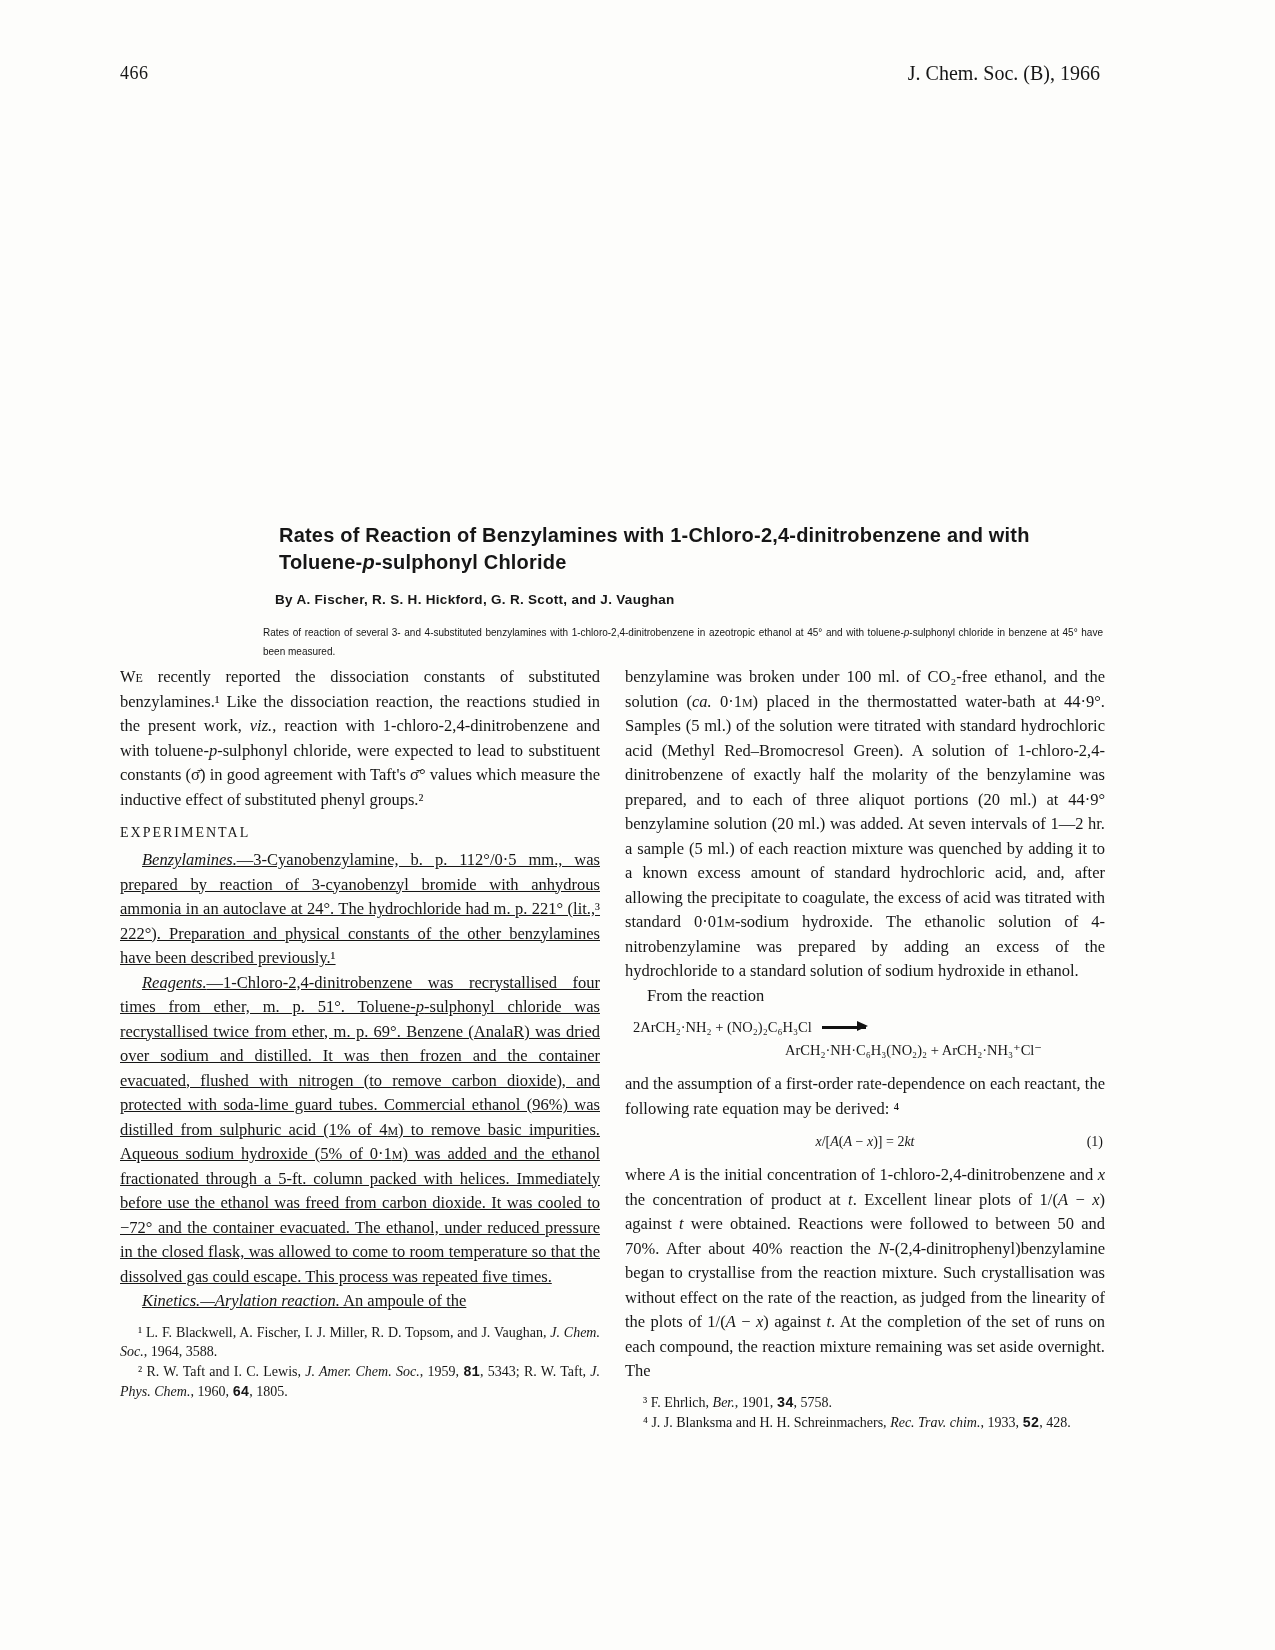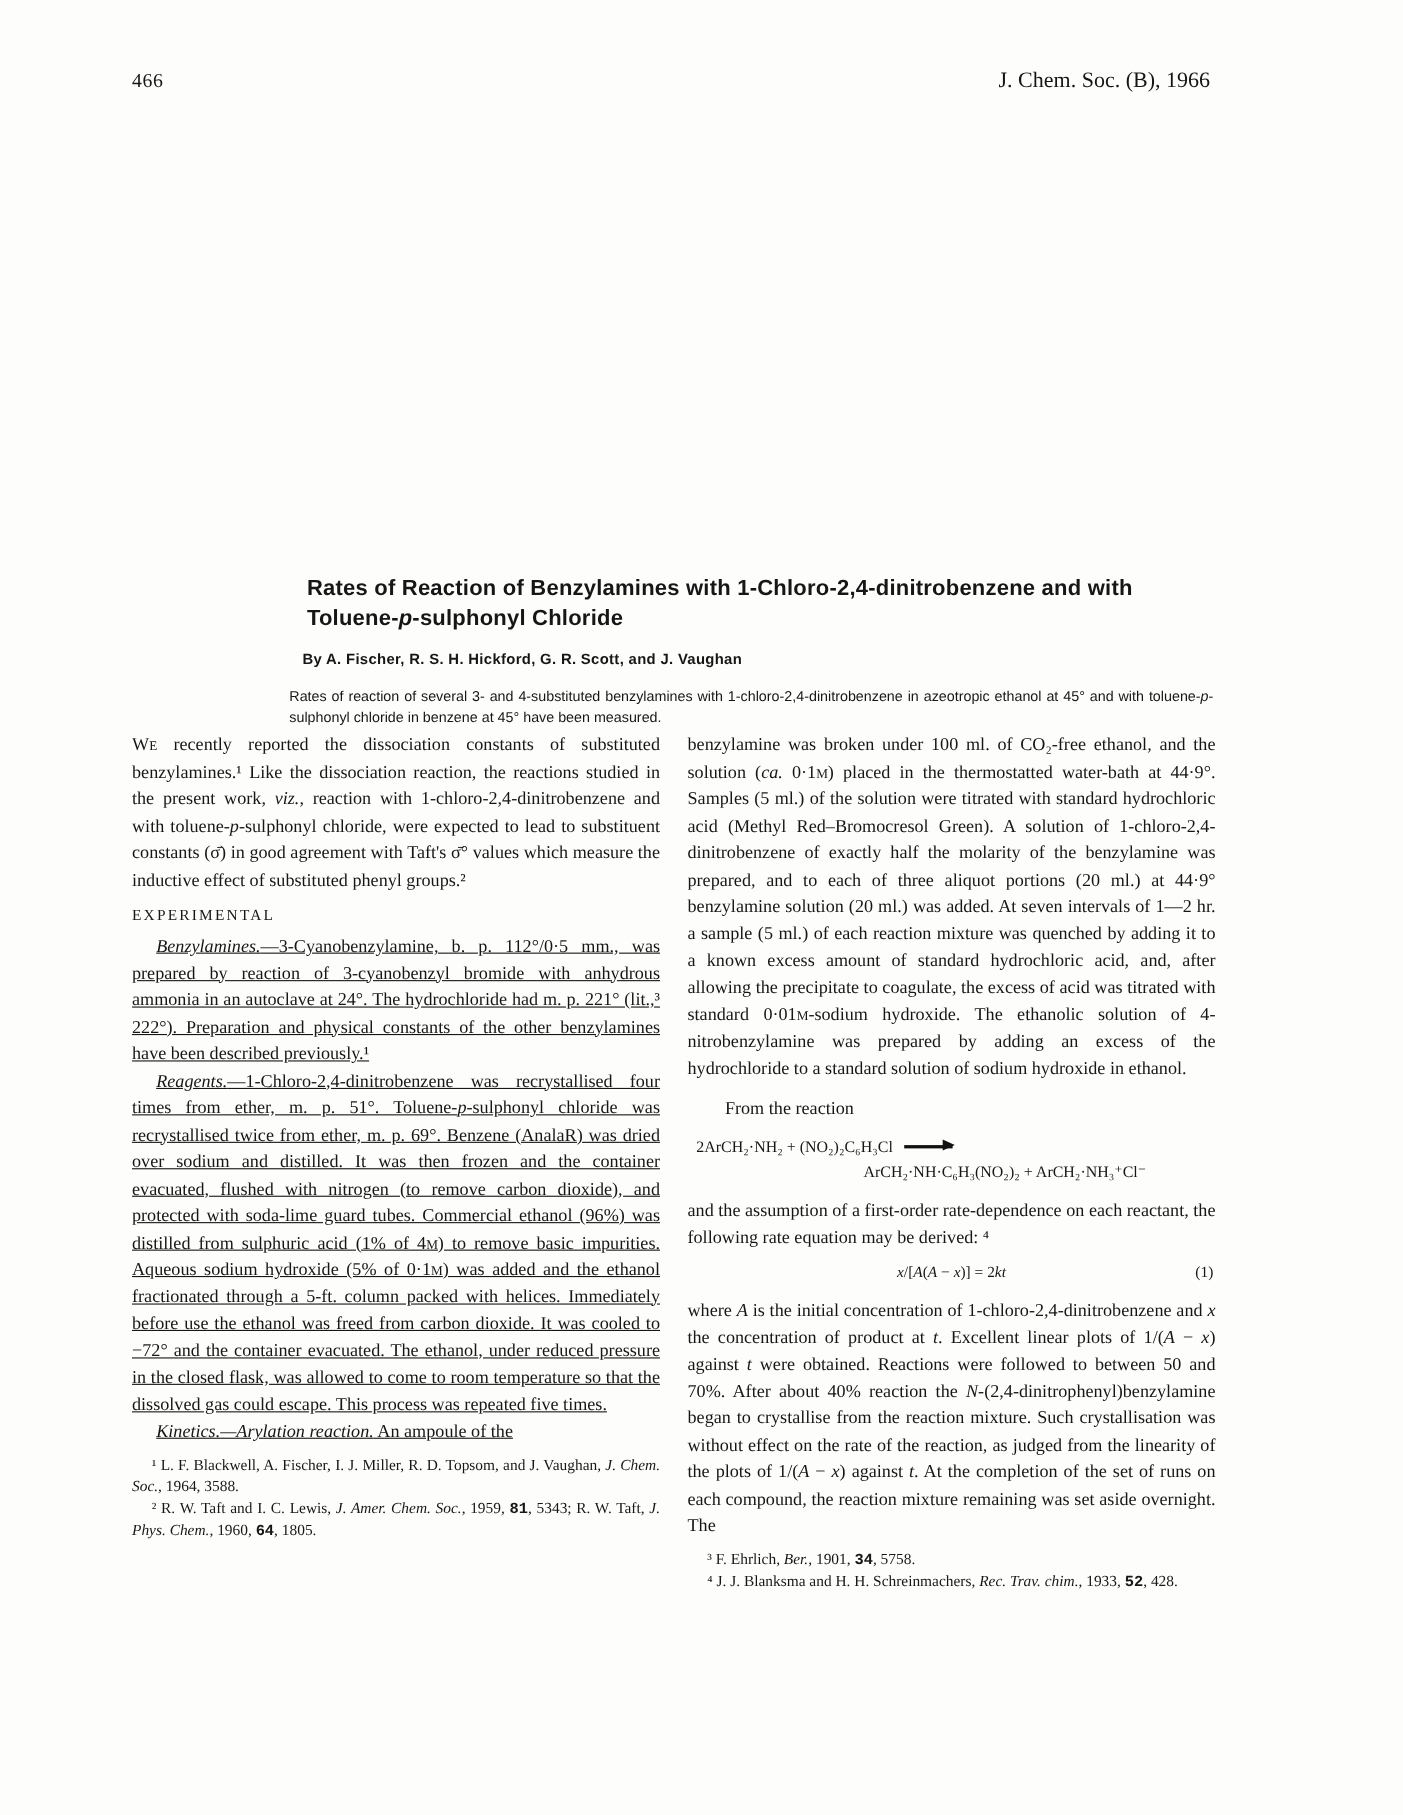--- a/index.html
+++ b/index.html
@@ -41,21 +41,21 @@
     letter-spacing: 0.2px;
   }
   .byline {
     margin: 12px 0 0 12px;
     font-size: 13.5px;
     font-weight: bold;
     letter-spacing: 0.3px;
   }
   .abstract {
     margin: 16px 0 0 0;
-    font-size: 13px;
+    font-size: 10px;
     line-height: 19px;
     text-align: justify;
   }
 
   .columns {
     position: absolute;
     top: 665px;
     left: 120px;
     width: 985px;
     display: flex;
@@ -71,21 +71,21 @@
   }
   .body-par.indent { text-indent: 22px; text-decoration: underline; }
 
   .section-heading {
     margin: 13px 0 7px 0;
     font-size: 14px;
     font-weight: normal;
     letter-spacing: 2px;
   }
 
-  .lead-line { margin: 12px; font-size: 16.5px; line-height: 24.5px; text-indent: 22px; }
+  .lead-line { margin: 0; font-size: 16.5px; line-height: 24.5px; text-indent: 22px; }
 
   .chem-equation {
     margin: 8px 0 10px 0;
     font-size: 14.5px;
     line-height: 23px;
   }
   .chem-line1 { padding-left: 8px; white-space: nowrap; }
   .chem-line2 { padding-left: 160px; white-space: nowrap; }
   .rxn-arrow {
     display: inline-block;

